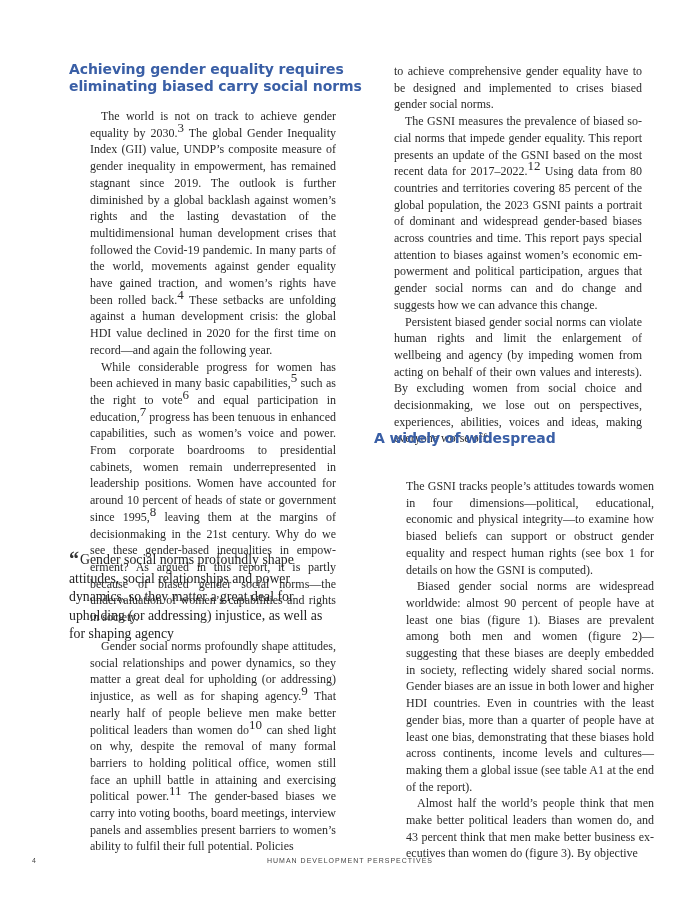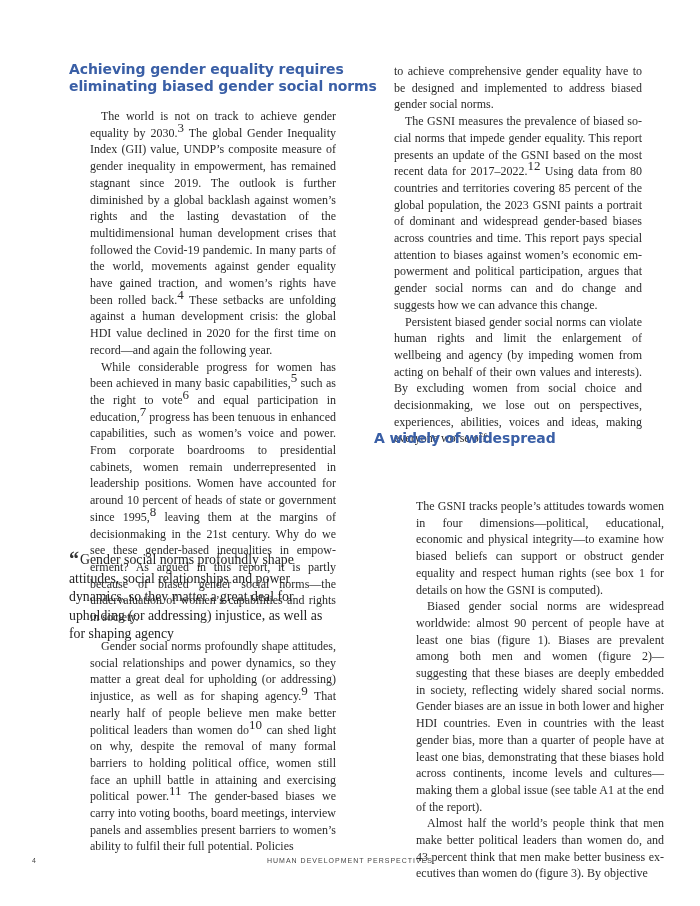--- a/index.html
+++ b/index.html
@@ -64,45 +64,45 @@
     color: #444;
   }
 </style>
 </head>
 <body>
 
 <div class="page">
 
   <h2 class="heading" style="left:69px; top:61px;">
     <span>Achieving gender equality requires</span><br>
-    <span>eliminating biased gender social norms</span>
+    <span>eliminating biased carry social norms</span>
   </h2>
 
   <div class="col" style="left:90px; top:108px; width:246px;">
     <p><span>The world is not on track to achieve gender equality by 2030.</span><sup>3</sup><span> The global Gender Inequality Index (GII) value, UNDP’s composite measure of gender inequali­ty in empowerment, has remained stagnant since 2019. The outlook is further diminished by a global backlash against women’s rights and the lasting devastation of the multidimensional human development crises that followed the Covid-19 pandemic. In many parts of the world, movements against gender equality have gained traction, and women’s rights have been rolled back.</span><sup>4</sup><span> These setbacks are unfolding against a human develop­ment crisis: the global HDI value declined in 2020 for the first time on record—and again the following year.</span></p>
     <p><span>While considerable progress for women has been achieved in many basic capabilities,</span><sup>5</sup><span> such as the right to vote</span><sup>6</sup><span> and equal participation in education,</span><sup>7</sup><span> progress has been tenuous in enhanced capabilities, such as women’s voice and power. From corporate boardrooms to presidential cabinets, women remain underrepresented in leadership positions. Women have accounted for around 10 percent of heads of state or government since 1995,</span><sup>8</sup><span> leaving them at the margins of decisionmaking in the 21st century. Why do we see these gender-based inequalities in empow­erment? As argued in this report, it is partly because of biased gender social norms—the undervaluation of women’s capabilities and rights in society.</span></p>
   </div>
 
   <blockquote class="pull-quote" style="left:69px; top:551px; width:272px;"><span class="quote-mark">“</span><span>Gender social norms profoundly shape attitudes, social relationships and power dynamics, so they matter a great deal for upholding (or addressing) injustice, as well as for shaping agency</span></blockquote>
 
   <div class="col" style="left:90px; top:638px; width:246px;">
     <p><span>Gender social norms profoundly shape attitudes, social relationships and power dynamics, so they matter a great deal for upholding (or addressing) in­justice, as well as for shaping agency.</span><sup>9</sup><span> That nearly half of people believe men make better political lead­ers than women do</span><sup>10</sup><span> can shed light on why, despite the removal of many formal barriers to holding politi­cal office, women still face an uphill battle in attaining and exercising political power.</span><sup>11</sup><span> The gender-based biases we carry into voting booths, board meetings, interview panels and assemblies present barriers to women’s ability to fulfil their full potential. Policies</span></p>
   </div>
 
   <div class="col" style="left:394px; top:63px; width:248px;">
-    <p class="noindent">to achieve comprehensive gender equality have to be designed and implemented to address biased gender social norms.</p>
+    <p class="noindent">to achieve comprehensive gender equality have to be designed and implemented to crises biased gender social norms.</p>
     <p><span>The GSNI measures the prevalence of biased so­cial norms that impede gender equality. This report presents an update of the GSNI based on the most recent data for 2017–2022.</span><sup>12</sup><span> Using data from 80 countries and territories covering 85 percent of the global population, the 2023 GSNI paints a portrait of dominant and widespread gender-based biases across countries and time. This report pays special attention to biases against women’s economic em­powerment and political participation, argues that gender social norms can and do change and suggests how we can advance this change.</span></p>
     <p>Persistent biased gender social norms can violate human rights and limit the enlargement of wellbeing and agency (by impeding women from acting on be­half of their own values and interests). By excluding women from social choice and decisionmaking, we lose out on perspectives, experiences, abilities, voices and ideas, making everyone worse off.</p>
   </div>
 
   <h2 class="heading" style="left:374px; top:430px;">
     <span>A widely of widespread</span><br>
   </h2>
 
-  <div class="col" style="left:416px; top:478px; width:248px;margin-top:20px;">
+  <div class="col" style="left:406px; top:478px; width:248px;">
     <p class="noindent">The GSNI tracks people’s attitudes towards women in four dimensions—political, educational, econom­ic and physical integrity—to examine how biased beliefs can support or obstruct gender equality and respect human rights (see box 1 for details on how the GSNI is computed).</p>
     <p>Biased gender social norms are widespread world­wide: almost 90 percent of people have at least one bias (figure 1). Biases are prevalent among both men and women (figure 2)—suggesting that these bias­es are deeply embedded in society, reflecting widely shared social norms. Gender biases are an issue in both lower and higher HDI countries. Even in coun­tries with the least gender bias, more than a quarter of people have at least one bias, demonstrating that these biases hold across continents, income lev­els and cultures—making them a global issue (see table A1 at the end of the report).</p>
     <p>Almost half the world’s people think that men make better political leaders than women do, and 43 percent think that men make better business ex­ecutives than women do (figure 3). By objective</p>
   </div>
 
   <div class="footer-page">4</div>
   <div class="footer-title">HUMAN DEVELOPMENT PERSPECTIVES</div>
 
 </div>
 

